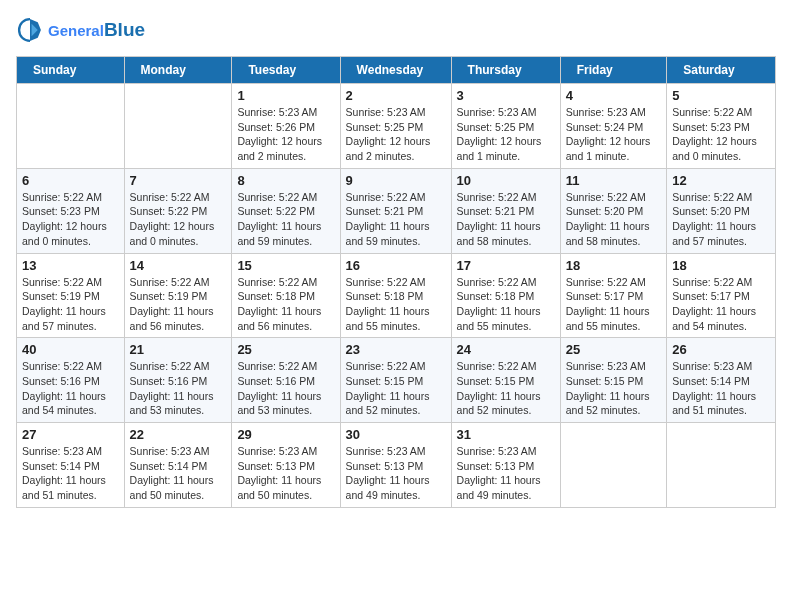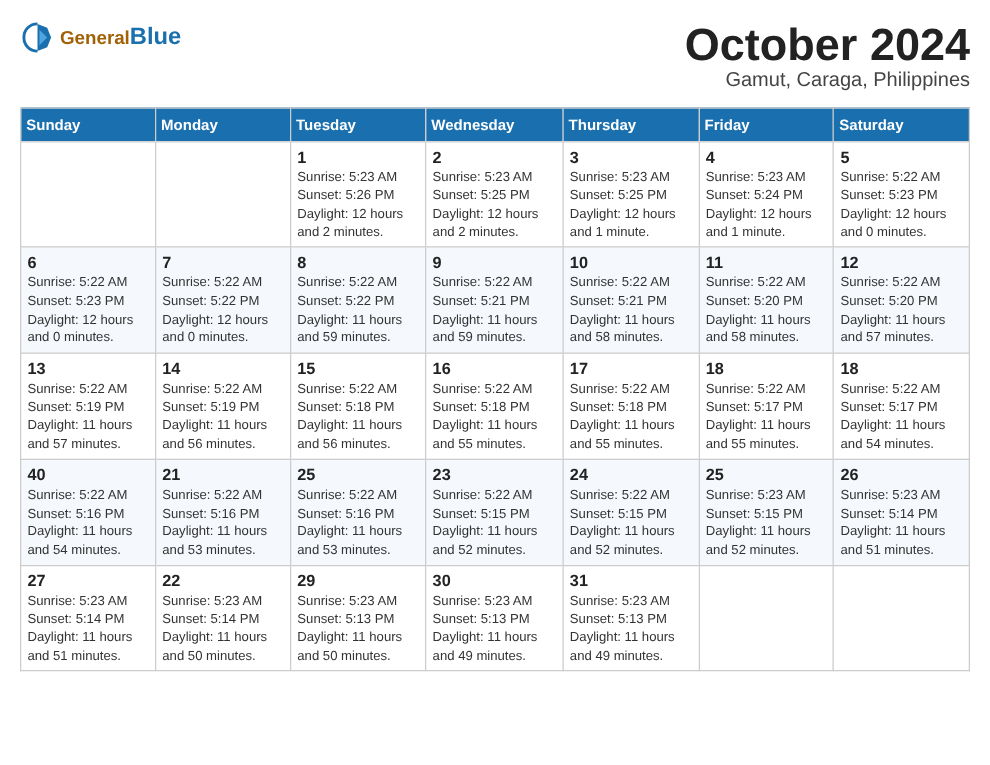--- a/index.html
+++ b/index.html
@@ -14,21 +14,21 @@
       display: flex;
       justify-content: space-between;
       align-items: flex-start;
       margin-bottom: 12px;
     }
     .logo {
       display: flex;
       align-items: center;
       gap: 4px;
     }
-    .logo-text-general { font-size: 15px; font-weight: bold; color: #a16207; }
+    .logo-text-general { font-size: 15px; font-weight: bold; color: #3b82f6; }
     .logo-text-blue { font-size: 19px; font-weight: bold; color: #1a6faf; }
     .logo-icon {
       width: 28px;
       height: 28px;
     }
     .title-area {
       text-align: right;
     }
     .month-title {
       font-size: 36px;
@@ -41,21 +41,21 @@
       color: #444;
     }
     .calendar-table {
       width: 100%;
       border-collapse: collapse;
       font-size: 11px;
     }
     .calendar-table th {
       background-color: #1a6faf;
       color: #fff;
-      padding: 6px 4px;
+      padding: 6px 16px;
       text-align: left;
       font-size: 12px;
       font-weight: bold;
       border: 1px solid #ccc;
     }
     .calendar-table td {
       vertical-align: top;
       border: 1px solid #ccc;
       padding: 4px 5px;
       height: 80px;
@@ -91,24 +91,20 @@
       <path d="M18 4 L28 8 L32 18 L28 28 L18 32" fill="#1a6faf"></path>
       <path d="M20 10 L28 18 L20 26" fill="#4da6e0"></path>
     </svg>
     <div>
       <div style="display:flex;align-items:baseline;gap:0">
         <span class="logo-text-general">General</span>
           <span class="logo-text-blue">Blue</span>
       </div>
     </div>
   </div>
-  <div class="title-area">
-    <div class="month-title">October 2024</div>
-    <div class="location-title">Gamut, Caraga, Philippines</div>
-  </div>
 </div>
 
 <table class="calendar-table">
   <thead>
     <tr id="header-row">
         <th>Sunday</th>
         <th>Monday</th>
         <th>Tuesday</th>
         <th>Wednesday</th>
         <th>Thursday</th>

